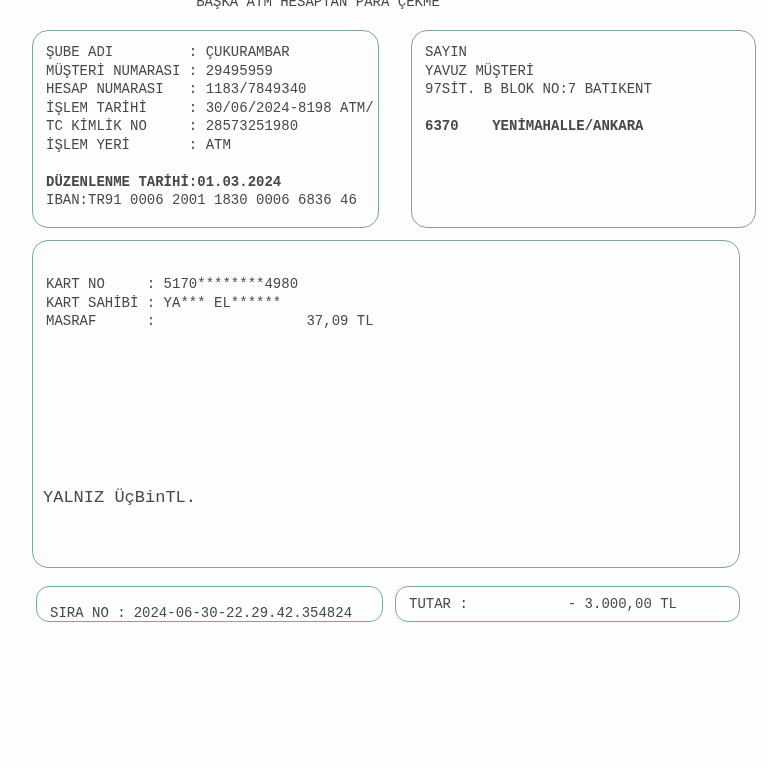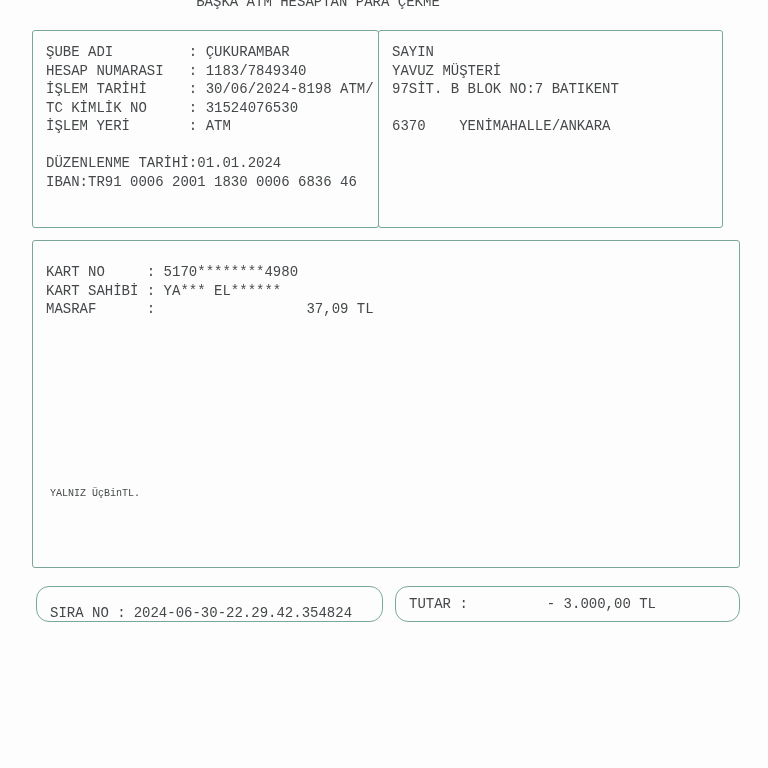--- a/index.html
+++ b/index.html
@@ -21,60 +21,61 @@
   .title {
     position: absolute;
     top: -6px; left: 0; right: 0;
     text-align: center;
     font-size: 14px;
     white-space: pre;
   }
   .box {
     position: absolute;
     border: 1px solid var(--border);
-    border-radius: 3px;
+    border-radius: 16px;
     background: transparent;
   }
   .box-transaction { left: 32px; top: 30px; width: 347px; height: 198px; padding: 12px 10px 0 13px; }
-  .box-recipient   { left: 378px; top: 30px; width: 345px; height: 198px; padding: 12px 10px 16px 13px; }
-  .box-card        { left: 32px; top: 240px; width: 708px; height: 328px; padding: 22px 10px 0 13px; }
+  .box-recipient   { left: 411px; top: 30px; width: 345px; height: 198px; padding: 12px 10px 16px 13px; }
+  .box-card        { left: 32px; top: 240px; width: 708px; height: 328px; padding: 34px 10px 0 13px; }
   .box-serial      { left: 36px; top: 586px; width: 347px; height: 36px; border-radius: 13px;
                      display: flex; align-items: flex-end; padding: 0 10px 0 13px; gap: 8px; }
   .box-amount      { left: 395px; top: 586px; width: 345px; height: 36px; border-radius: 13px;
                      display: flex; align-items: center; justify-content: space-between;
-                     padding: 0 83px 0 13px; }
+                     padding: 0 62px 0 13px; }
   .line {
     font-size: 14px;
     line-height: 18.5px;
     min-height: 18.5px;
     white-space: pre;
   }
-  .gap-above { margin-top: 18.5px; }
+  .gap-above { margin-top: 18.5px; font-weight: bold; }
   .amount-words {
     position: absolute;
-    left: 17px; top: 247px;
-    font-size: 10px;
+    left: 10px; top: 247px;
+    font-size: 17px;
     white-space: pre;
   }
   .small-line { font-size: 14px; white-space: pre; }
 </style>
 </head>
 <body>
 
 <div class="page">
 
   <div class="title">BAŞKA ATM HESAPTAN PARA ÇEKME</div>
 
   <div class="box box-transaction">
     <div class="line">ŞUBE ADI         : ÇUKURAMBAR</div>
+    <div class="line">MÜŞTERİ NUMARASI : 29495959</div>
     <div class="line">HESAP NUMARASI   : 1183/7849340</div>
     <div class="line">İŞLEM TARİHİ     : 30/06/2024-8198 ATM/</div>
-    <div class="line">TC KİMLİK NO     : 31524076530</div>
+    <div class="line">TC KİMLİK NO     : 28573251980</div>
     <div class="line">İŞLEM YERİ       : ATM</div>
-    <div class="line gap-above">DÜZENLENME TARİHİ:01.01.2024</div>
+    <div class="line gap-above">DÜZENLENME TARİHİ:01.03.2024</div>
     <div class="line">IBAN:TR91 0006 2001 1830 0006 6836 46</div>
   </div>
 
   <div class="box box-recipient">
     <div class="line">SAYIN</div>
     <div class="line">YAVUZ MÜŞTERİ</div>
     <div class="line">97SİT. B BLOK NO:7 BATIKENT</div>
     <div class="line gap-above">6370    YENİMAHALLE/ANKARA</div>
   </div>
 

